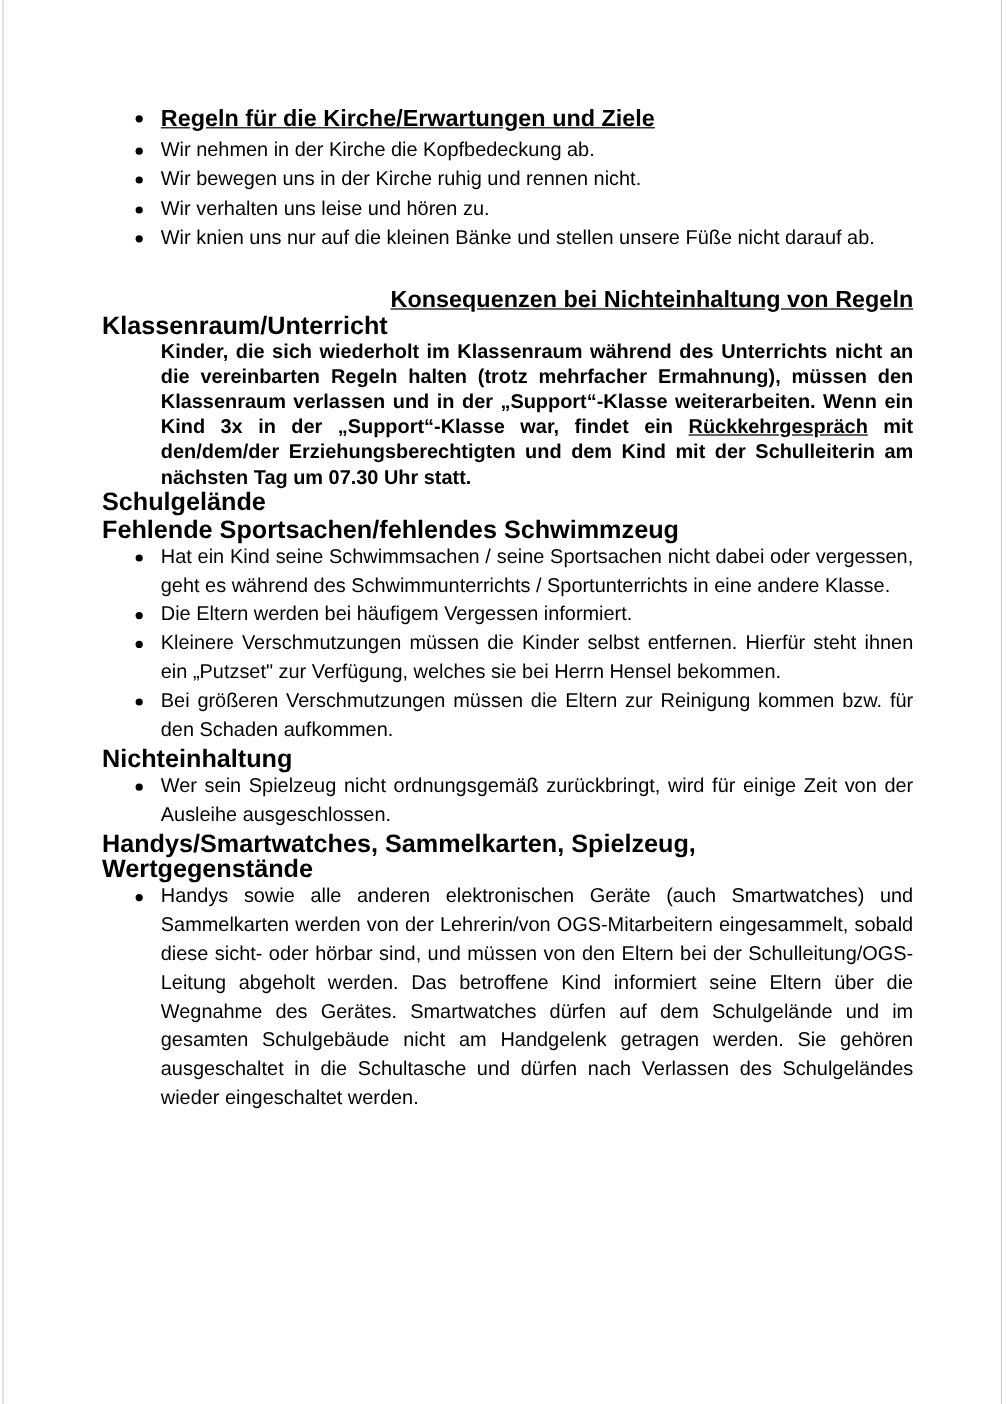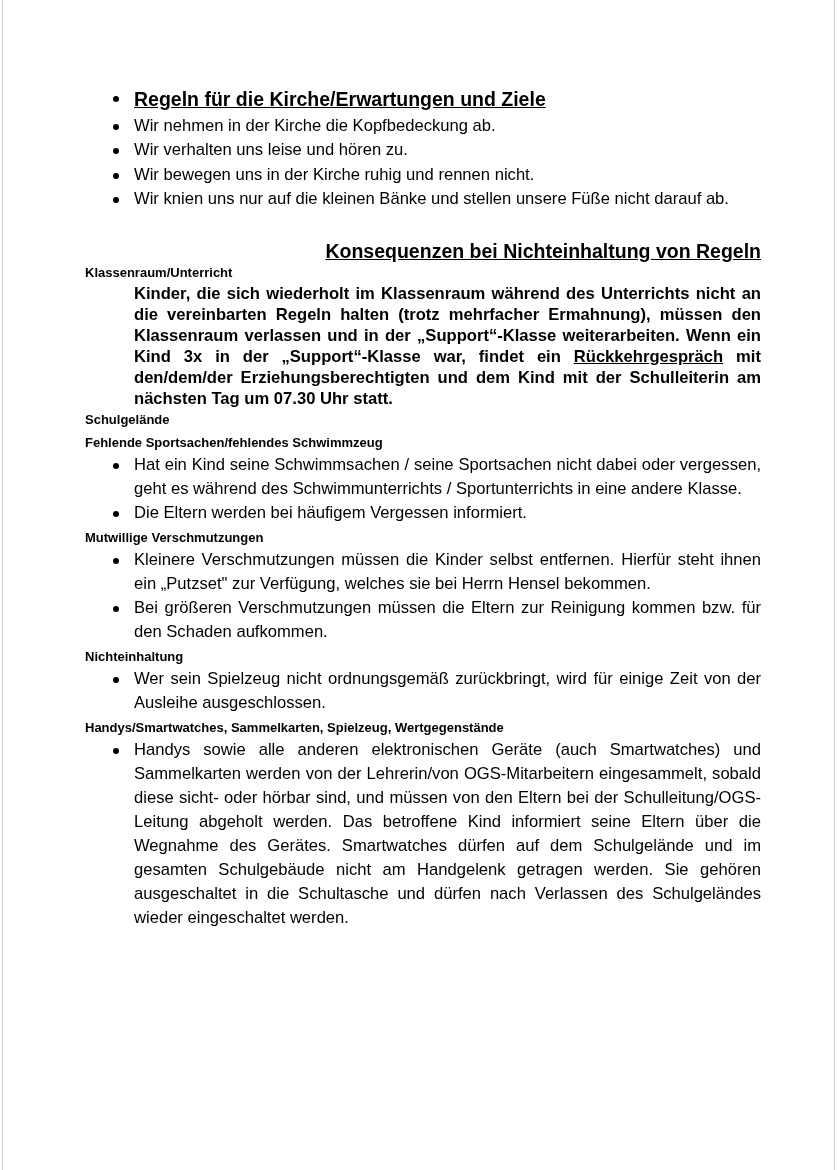--- a/index.html
+++ b/index.html
@@ -20,56 +20,55 @@
     ul.blist li::before {
       content: ""; position: absolute; left: 28px; top: 10px;
       width: 6px; height: 6px; border-radius: 50%; background: #000;
     }
     .church-list li { line-height: 24.5px; }
     .church-title { font-size: 19.5px; font-weight: bold; text-decoration: underline; line-height: 26px; }
     .section-title {
       font-size: 19.5px; font-weight: bold; text-decoration: underline;
       margin-top: 28px; line-height: 22px; text-align: right;
     }
-    .sub-title { font-weight: bold; font-size: 13px; line-height: 21px; }
+    .sub-title { font-weight: bold; font-size: 21px; line-height: 21px; }
     .indent-para { padding-left: 49px; text-align: justify; line-height: 21px; font-weight: bold; }
     .tight li { line-height: 24px; }
     .gap { margin-top: 2px; }
     u.ul { text-decoration: underline; }
   </style>
 </head>
 <body>
 
 <div class="page">
   <div class="content">
 
     <ul class="blist church-list">
       <li>
         <span class="church-title">Regeln für die Kirche/Erwartungen und Ziele</span>
       </li>
       <li>Wir nehmen in der Kirche die Kopfbedeckung ab.</li>
+      <li>Wir bewegen uns in der Kirche ruhig und rennen nicht.</li>
       <li>Wir verhalten uns leise und hören zu.</li>
-      <li>Wir bewegen uns in der Kirche ruhig und rennen nicht.</li>
       <li>Wir knien uns nur auf die kleinen Bänke und stellen unsere Füße nicht darauf ab.</li>
     </ul>
 
     <div class="section-title">Konsequenzen bei Nichteinhaltung von Regeln</div>
 
     <div class="sub-title">Klassenraum/Unterricht</div>
     <div class="indent-para"><span>Kinder, die sich wiederholt im Klassenraum während des Unterrichts nicht an die vereinbarten Regeln halten (trotz mehrfacher Ermahnung), müssen den Klassenraum verlassen und in der „Support“-Klasse weiterarbeiten. Wenn ein Kind 3x in der „Support“-Klasse war, findet ein </span><u class="ul">Rückkehrgespräch</u><span> mit den/dem/der Erziehungsberechtigten und dem Kind mit der Schulleiterin am nächsten Tag um 07.30 Uhr statt.</span></div>
 
     <div class="sub-title">Schulgelände</div>
 
     <div class="sub-title gap">Fehlende Sportsachen/fehlendes Schwimmzeug</div>
     <ul class="blist tight">
       <li>Hat ein Kind seine Schwimmsachen / seine Sportsachen nicht dabei oder vergessen, geht es während des Schwimmunterrichts / Sportunterrichts in eine andere Klasse.</li>
       <li>Die Eltern werden bei häufigem Vergessen informiert.</li>
     </ul>
 
-    <div class="sub-title gap">Mutwillige Verschmutzungen</div>
     <ul class="blist tight">
       <li>Kleinere Verschmutzungen müssen die Kinder selbst entfernen. Hierfür steht ihnen ein „Putzset" zur Verfügung, welches sie bei Herrn Hensel bekommen.</li>
       <li>Bei größeren Verschmutzungen müssen die Eltern zur Reinigung kommen bzw. für den Schaden aufkommen.</li>
     </ul>
 
     <div class="sub-title gap">Nichteinhaltung</div>
     <ul class="blist tight">
       <li>Wer sein Spielzeug nicht ordnungsgemäß zurückbringt, wird für einige Zeit von der Ausleihe ausgeschlossen.</li>
     </ul>
 

